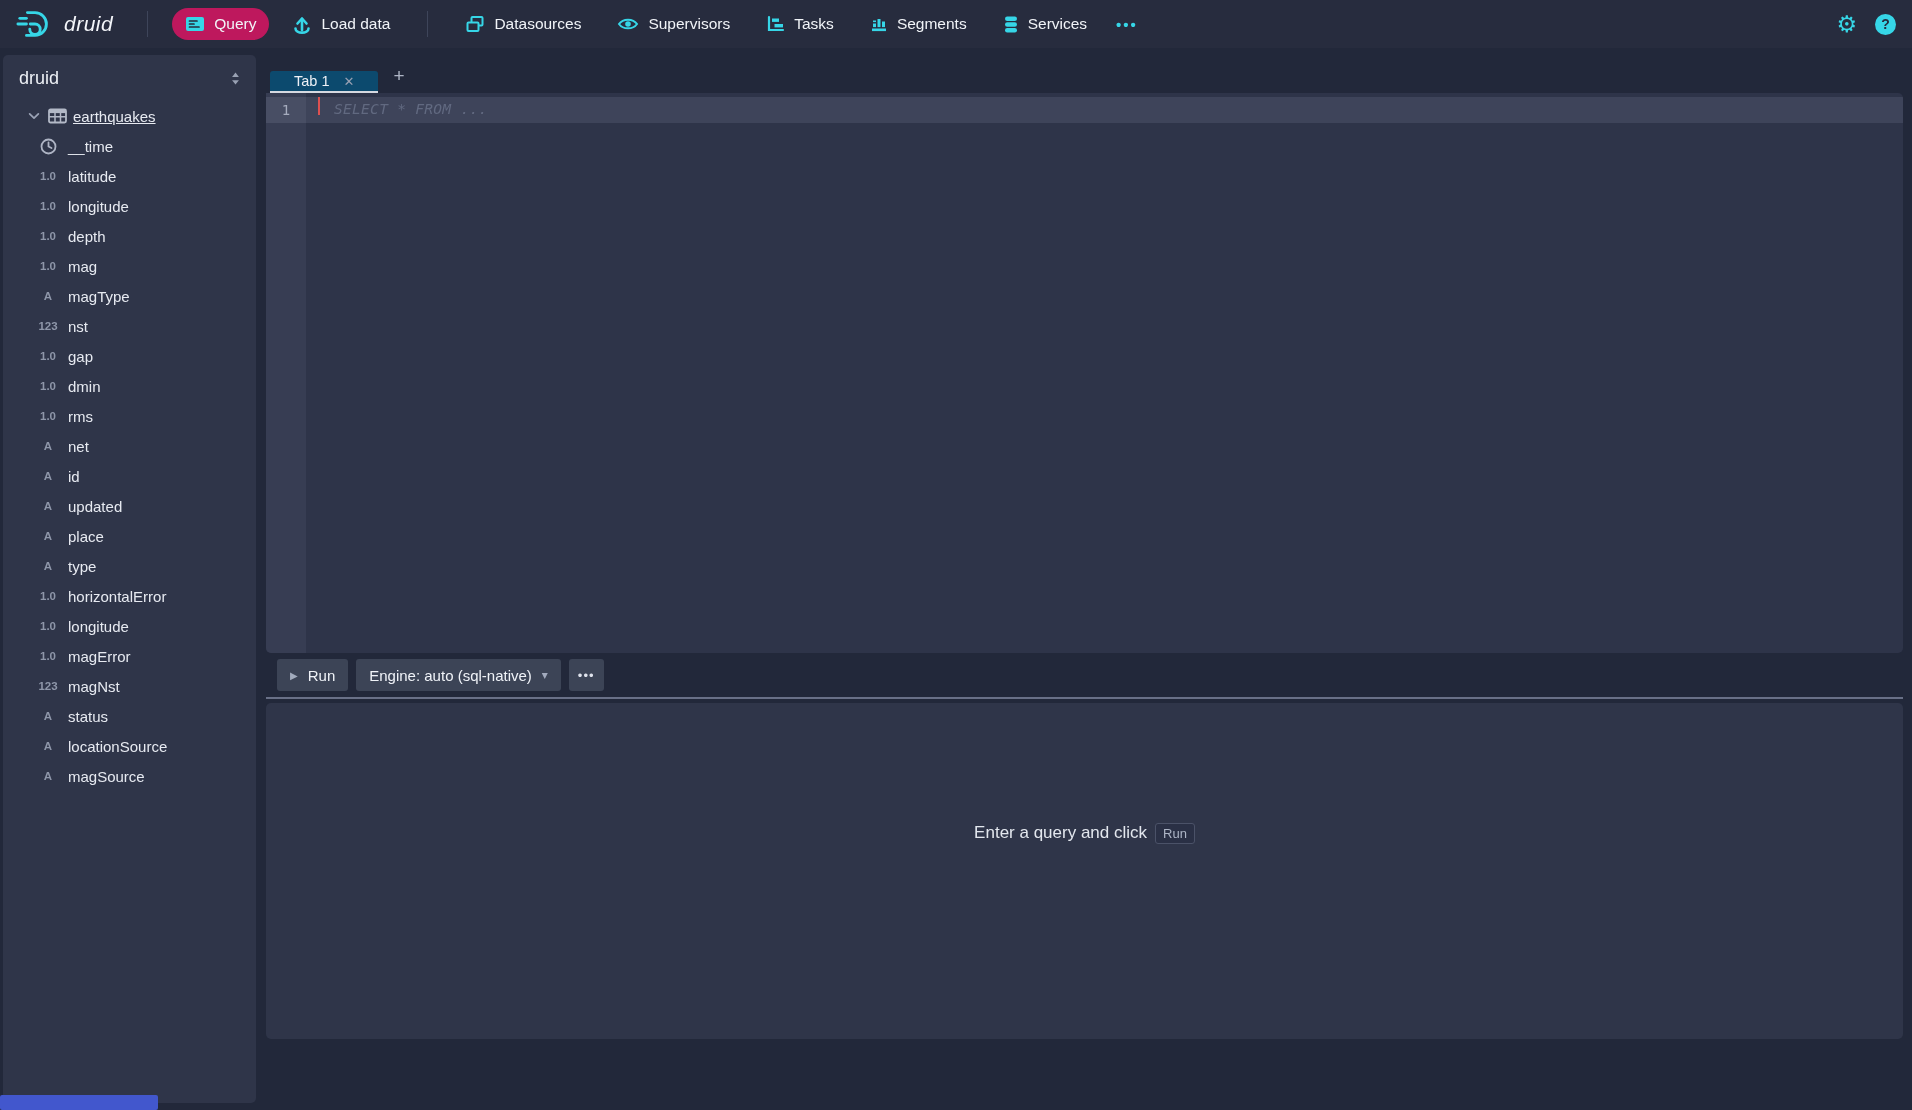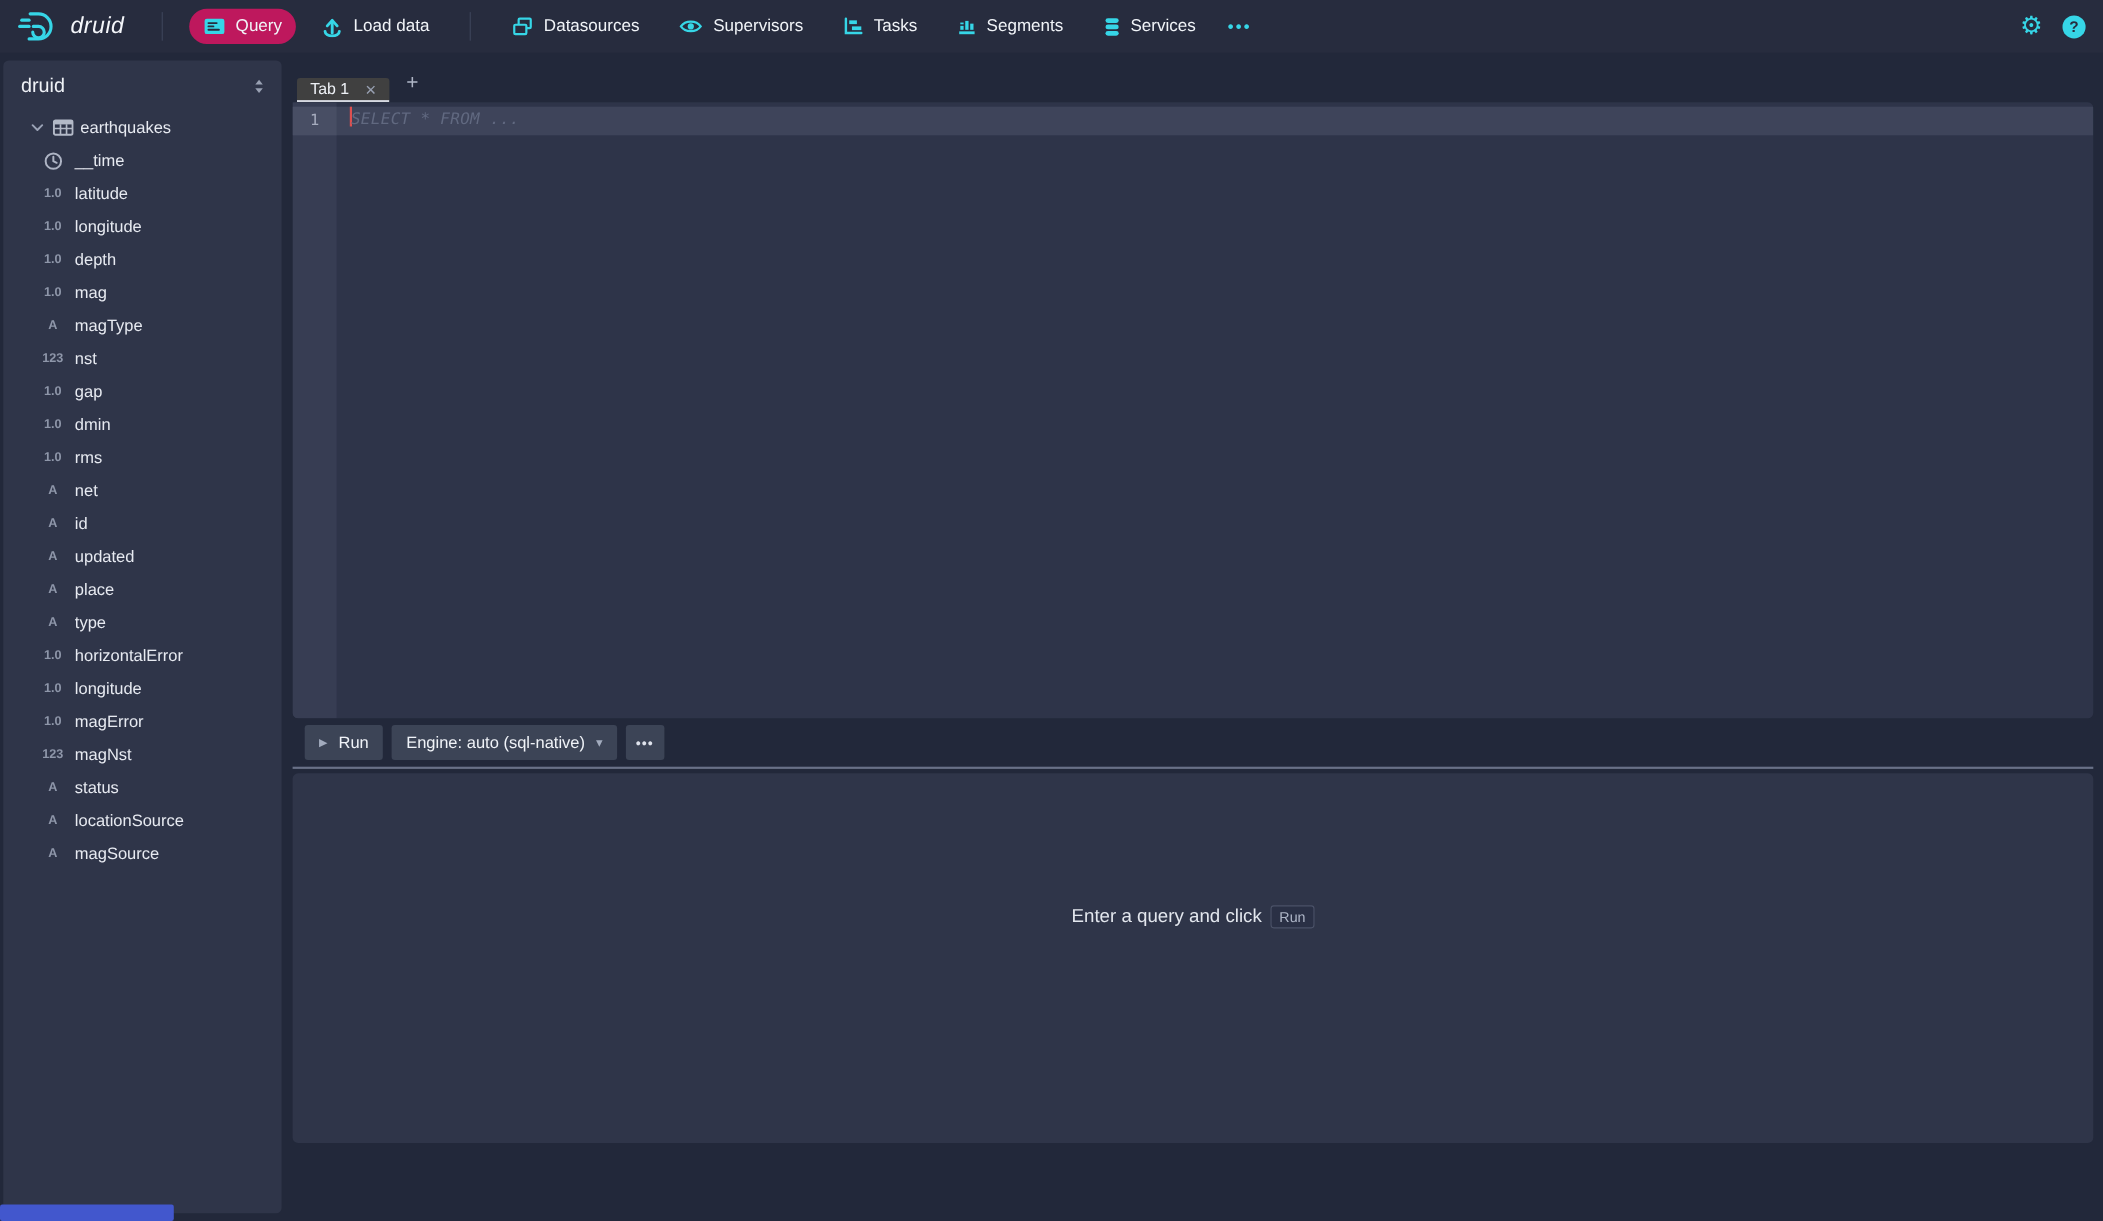--- a/index.html
+++ b/index.html
@@ -45,58 +45,58 @@
   .sb-head {
     display:flex; align-items:center; justify-content:space-between;
     padding:13px 14px 10px 16px;
   }
   .sb-title { font-size:18px; color:#eef1f6; }
   .tree { margin-top:2px; }
   .trow {
     height:30px; display:flex; align-items:center;
     font-size:15px; color:#e7eaf1; cursor:pointer; white-space:nowrap;
   }
-  .trow.parent { padding-left:23px; gap:6px; }
+  .trow.parent { padding-left:23px; gap:6px;text-decoration:underline; }
   .trow.child { padding-left:32px; }
   .ticon {
     display:inline-block; width:26px; text-align:center; margin-right:7px;
     font-size:11.5px; font-weight:700; color:#8e96a9; letter-spacing:0;
     flex:0 0 26px;
   }
   .ticon svg { display:block; margin:0 auto; }
   .chev { width:16px; flex:0 0 16px; display:flex; justify-content:center; }
 
   
   .main { position:absolute; left:266px; top:55px; width:1637px; }
 
   .tabstrip { height:38px; display:flex; align-items:flex-end; }
   .tab {
-    height:22px; margin-left:4px; padding:0 12px;
-    background:#404040; border-radius:3px 3px 0 0;
+    height:22px; margin-left:4px; padding:0 24px;
+    background:#0c4a6e; border-radius:3px 3px 0 0;
     display:flex; align-items:center; gap:14px;
     border-bottom:2px solid #d6d9e1; cursor:pointer;
   }
   .tab-label { font-size:14.5px; color:#eef1f6; }
   .tab-close { color:#98a0b2; font-size:13px; cursor:pointer; }
   .tab-plus { margin-left:15px; margin-bottom:8px; color:#aeb5c5; font-size:19px; cursor:pointer; line-height:1; }
 
   .editor-panel {
     position:relative; height:560px; background:#2e3449;
     border-radius:0 5px 5px 5px; overflow:hidden;
   }
   .gutter { position:absolute; left:0; top:0; width:40px; height:100%; background:#373d53; }
   .active-line { position:absolute; left:0; right:0; top:4px; height:26px; background:#3e445a; }
   .active-line .gcell {
     position:absolute; left:0; top:0; width:40px; height:26px; background:#484e64;
     display:flex; align-items:center; justify-content:center;
     color:#a6acbe; font-size:14px; font-family:"DejaVu Sans Mono", monospace;
   }
   .caret-bar { position:absolute; left:52px; top:4px; width:2px; height:18px; background:#de5050; }
   .placeholder {
-    position:absolute; left:53px; top:3px; height:26px; display:flex; align-items:center;
+    position:absolute; left:68px; top:3px; height:26px; display:flex; align-items:center;
     font-family:"DejaVu Sans Mono", monospace; font-style:italic;
     font-size:14.5px; color:#616980; letter-spacing:.3px;
   }
 
   .run-row { height:44px; display:flex; align-items:center; gap:8px; padding:0 0 0 11px; }
   .btn {
     height:32px; background:#3c4456; border-radius:3px; border:none;
     color:#f0f3f8; font-size:15px; font-family:"Liberation Sans", sans-serif;
     display:flex; align-items:center; gap:10px; padding:0 13px; cursor:pointer;
   }

